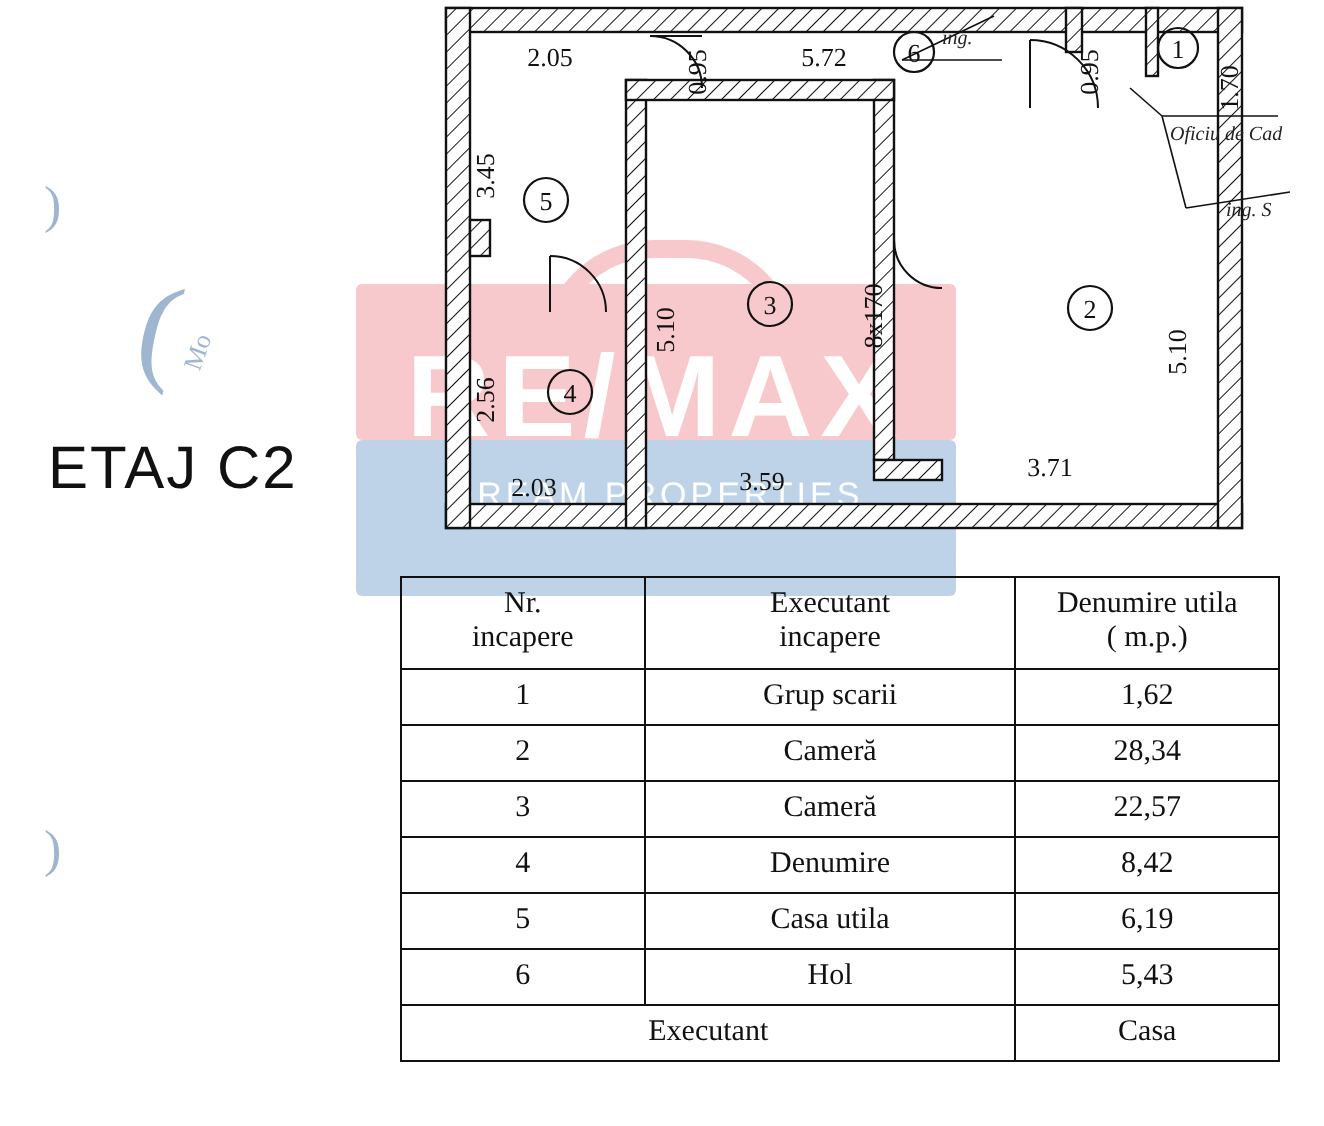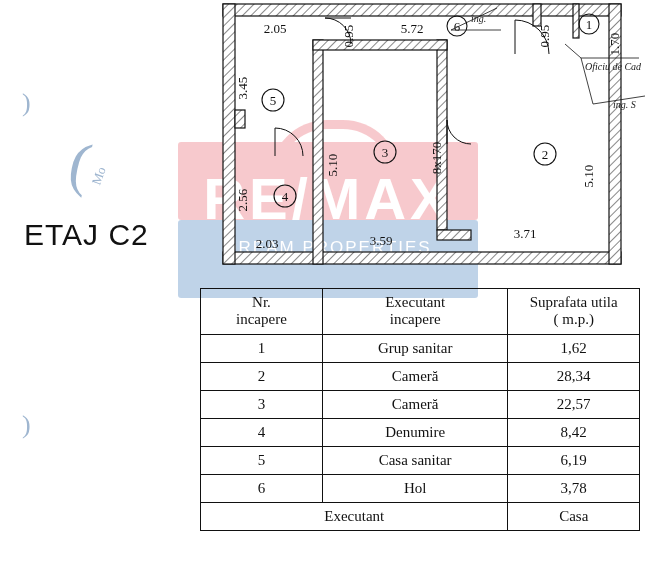--- a/index.html
+++ b/index.html
@@ -267,54 +267,54 @@
     <tr>
       <th class="col-nr">
         <div>Nr.</div>
         <div>incapere</div>
       </th>
       <th class="col-name">
         <div>Executant</div>
         <div>incapere</div>
       </th>
       <th class="col-area">
-        <div>Suprafata utila</div>
+        <div>Denumire utila</div>
         <div>( m.p.)</div>
       </th>
     </tr>
   </thead>
   <tbody>
     <tr>
       <td>1</td>
-      <td>Grup sanitar</td>
+      <td>Grup scarii</td>
       <td>1,62</td>
     </tr>
     <tr>
       <td>2</td>
       <td>Cameră</td>
       <td>28,34</td>
     </tr>
     <tr>
       <td>3</td>
       <td>Cameră</td>
       <td>22,57</td>
     </tr>
     <tr>
       <td>4</td>
       <td>Denumire</td>
       <td>8,42</td>
     </tr>
     <tr>
       <td>5</td>
-      <td>Casa sanitar</td>
+      <td>Casa utila</td>
       <td>6,19</td>
     </tr>
     <tr>
       <td>6</td>
       <td>Hol</td>
-      <td>3,78</td>
+      <td>5,43</td>
     </tr>
     <tr class="foot-row">
       <td class="foot-exec" colspan="2">Executant</td>
       <td>Casa</td>
     </tr>
   </tbody>
 </table>
 
 </body></html>

